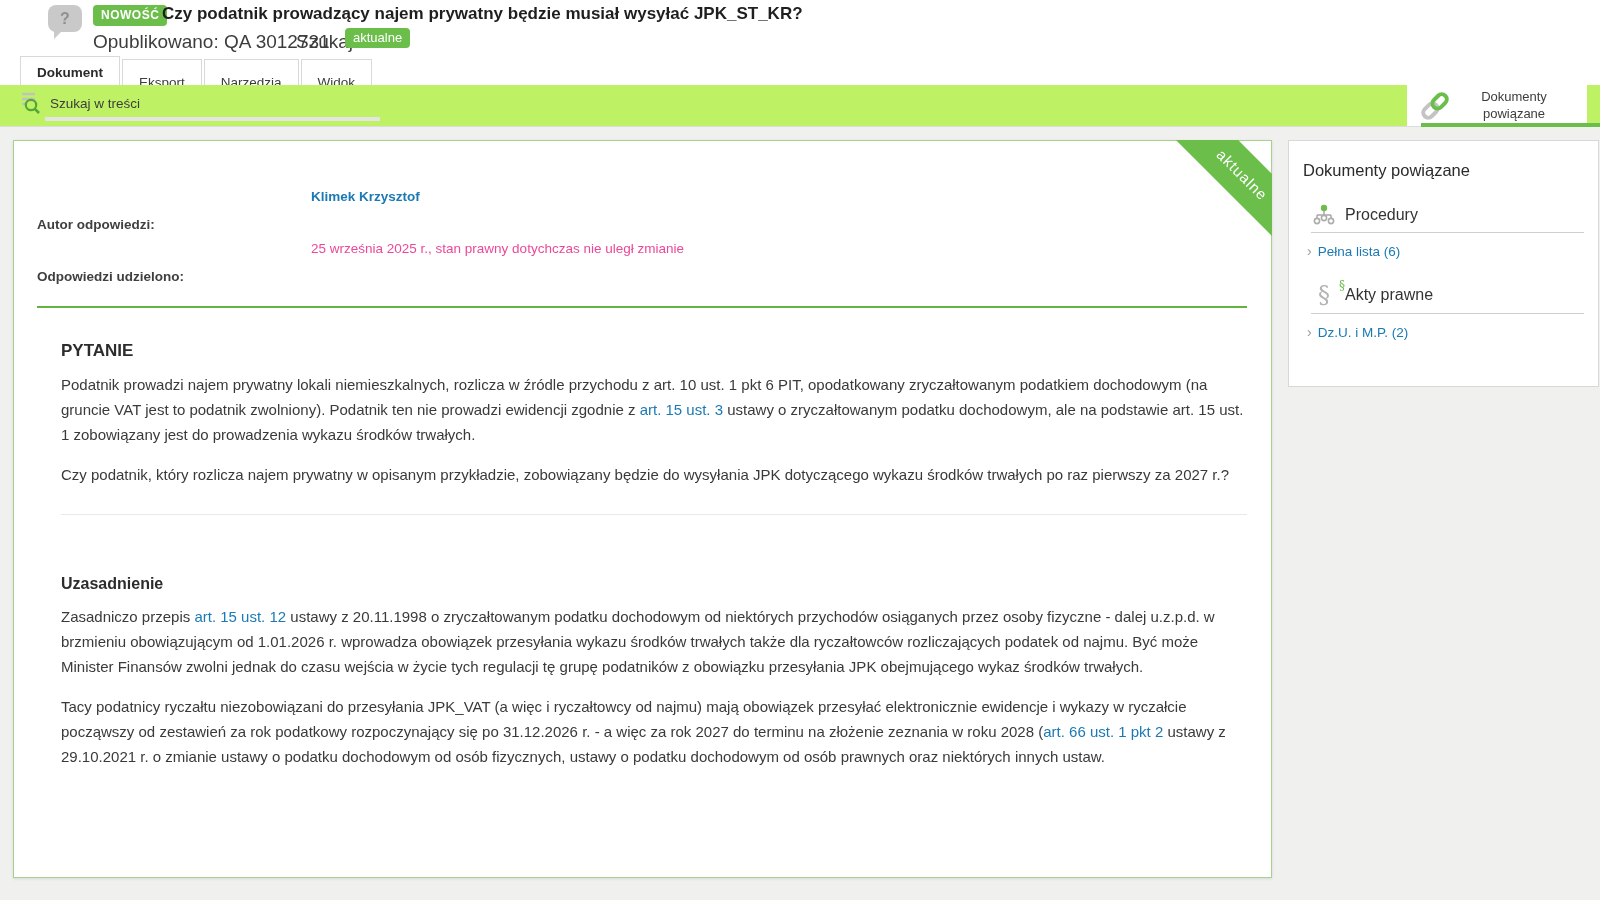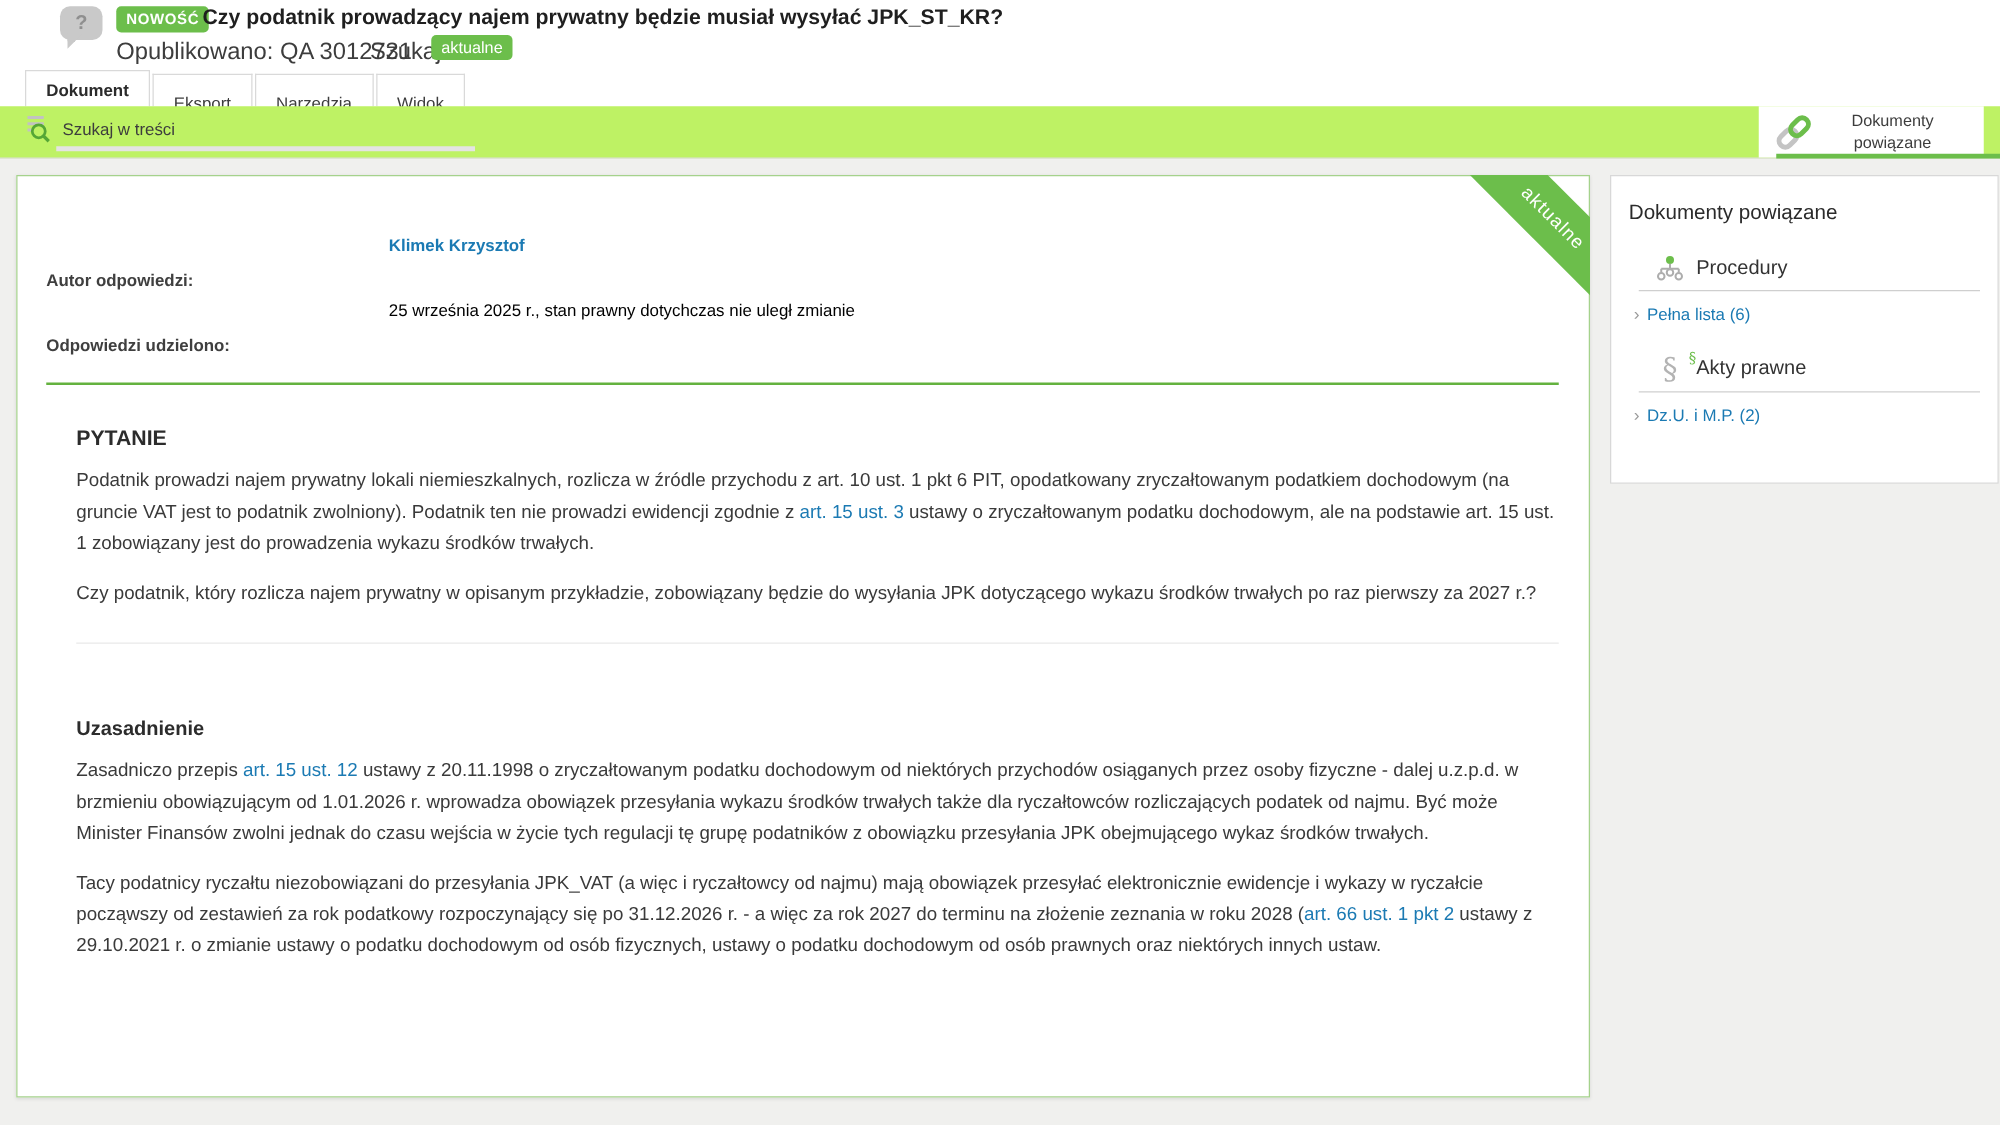--- a/index.html
+++ b/index.html
@@ -94,41 +94,41 @@
   .ribbon {
     position: absolute; left: 10px; top: 13px; width: 260px; height: 44px;
     background: #6cbe4b; transform: rotate(45deg);
     color: #fff; font-size: 15px; letter-spacing: 1px;
     text-align: center; line-height: 44px;
   }
 
   .meta-table { margin: 44px 190px 0 23px; }
   .meta-row { display: flex; line-height: 24px; }
   .meta-row .lab { width: 274px; font-weight: bold; font-size: 13.5px; color: #3f3f3f; margin-top: 28px; }
-  .meta-row .val { font-size: 13.5px; color: #000000; }
+  .meta-row .val { font-size: 13.5px; color: #ec4899; }
   .meta-row .val.link { color: #1b7ab3; font-weight: bold; cursor: pointer; }
 
   .green-rule { border: none; border-top: 2px solid #64b23f; margin: 17px 24px 0 23px; }
 
   .doc-body { margin: 0 24px 0 47px; max-width: 1195px; }
   .sec-h { font-size: 17px; font-weight: bold; color: #2c2c2c; margin-top: 33px; }
   .sec-h3 { font-size: 16px; font-weight: bold; color: #2c2c2c; margin-top: 60px; }
   .doc-body p { font-size: 15px; line-height: 25px; color: #3a3a3a; margin-top: 11px; }
   .doc-body p + p { margin-top: 15px; }
   .soft-divider { border: none; border-top: 1px solid #e9e9e9; margin-top: 27px; }
   a.inline-link { color: #1b7ab3; text-decoration: none; cursor: pointer; }
 
   
   .side-panel {
     position: absolute; left: 1288px; top: 13px; width: 311px; height: 247px;
     background: #fff; border: 1px solid #d8d8d8;
   }
   .side-title { font-size: 16.5px; color: #2b2b2b; margin: 20px 0 0 14px; }
   .side-section { margin: 0 14px 0 14px; }
-  .side-sec-head { display: flex; align-items: center; margin: 24px 0 0 20px; text-align: center; }
+  .side-sec-head { display: flex; align-items: center; margin: 24px 0 0 8px; text-align: center; }
   .side-sec-head .ic { width: 26px; display: inline-flex; justify-content: center; }
   .side-sec-head .t { font-size: 16px; color: #333; margin-left: 8px; }
   .side-sec-rule { border: none; border-top: 1px solid #cfcfcf; margin: 6px 0 0 8px; }
   .side-link { margin: 10px 0 0 4px; font-size: 13.5px; cursor: pointer; }
   .side-link .chev { color: #9a9a9a; margin-right: 6px; font-size: 14px; }
   .side-link .txt { color: #1b7ab3; }
 
   .para-icon { position: relative; font-family: "DejaVu Serif", serif; }
   .para-icon .big { font-size: 24px; color: #b3b3b3; line-height: 1; }
   .para-icon .small { position: absolute; top: -4px; right: -8px; font-size: 12px; color: #6cbe4b; }

